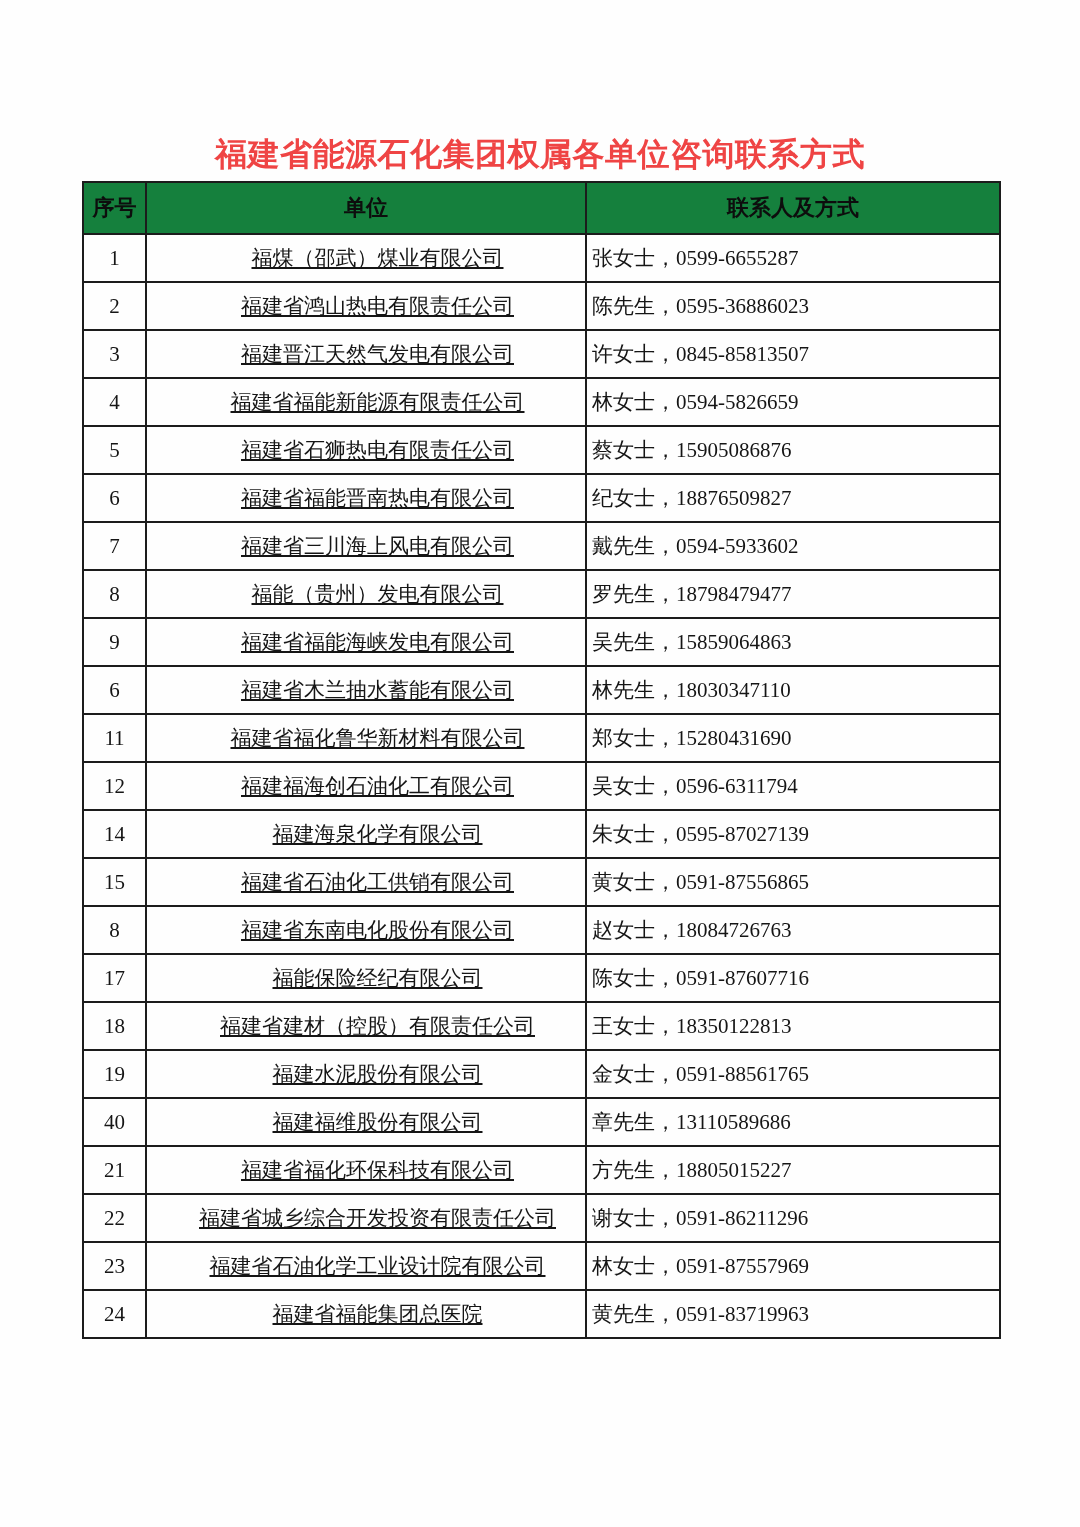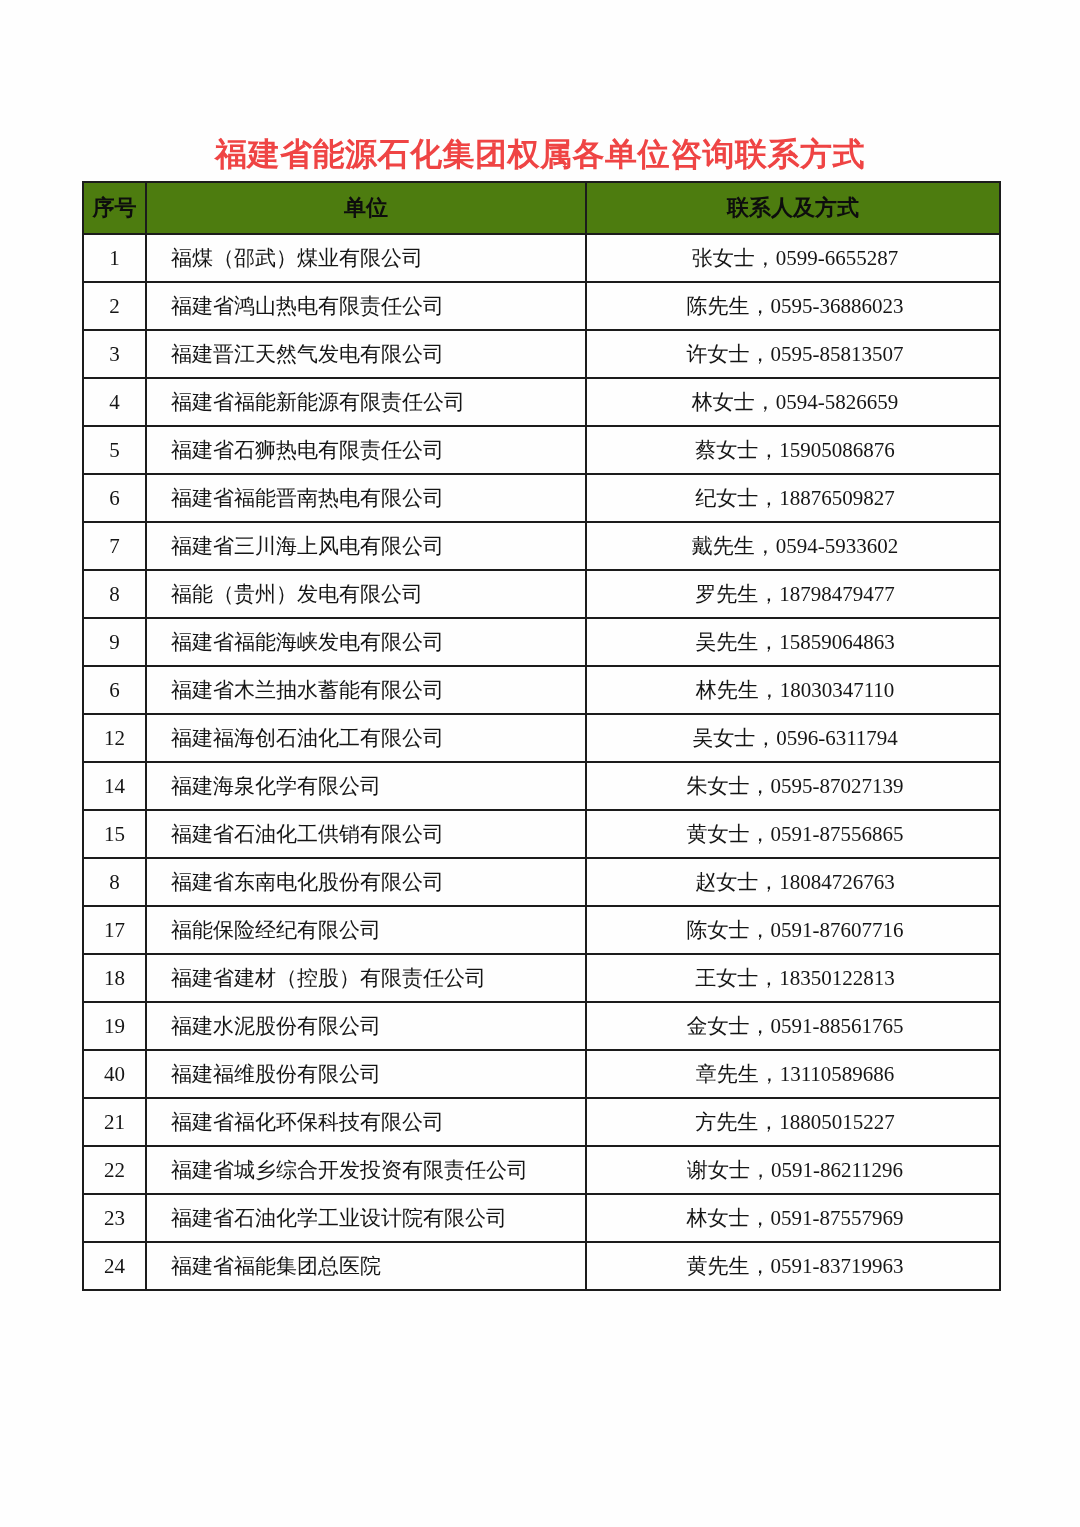--- a/index.html
+++ b/index.html
@@ -47,38 +47,39 @@
     border: 2px solid #1c1c1c;
     overflow: hidden;
     white-space: nowrap;
   }
   .contact-table th {
     height: 48px;
     font-size: 22px;
     font-weight: 700;
     text-align: center;
     color: #0d0d0d;
-    background: #4d7c0f;
+    background: #15803d;
   }
   .contact-table td {
     height: 44px;
     font-size: 21px;
     font-weight: 400;
     background: #fefefe;
     color: #151515;
   }
   .contact-table td.no {
     text-align: center;
   }
   .contact-table td.unit {
+    text-align: center;
+    padding-left: 24px;
+    text-decoration: underline;
+  }
+  .contact-table td.contact {
     text-align: left;
-    padding-left: 24px;
-  }
-  .contact-table td.contact {
-    text-align: center;
     padding-left: 5px;
   }
 </style>
 </head>
 <body>
 
 <div class="page">
 
   <div class="doc-title">福建省能源石化集团权属各单位咨询联系方式</div>
 
@@ -103,21 +104,21 @@
           <td class="contact">张女士，0599-6655287</td>
         </tr>
         <tr>
           <td class="no">2</td>
           <td class="unit">福建省鸿山热电有限责任公司</td>
           <td class="contact">陈先生，0595-36886023</td>
         </tr>
         <tr>
           <td class="no">3</td>
           <td class="unit">福建晋江天然气发电有限公司</td>
-          <td class="contact">许女士，0595-85813507</td>
+          <td class="contact">许女士，0845-85813507</td>
         </tr>
         <tr>
           <td class="no">4</td>
           <td class="unit">福建省福能新能源有限责任公司</td>
           <td class="contact">林女士，0594-5826659</td>
         </tr>
         <tr>
           <td class="no">5</td>
           <td class="unit">福建省石狮热电有限责任公司</td>
           <td class="contact">蔡女士，15905086876</td>
@@ -141,20 +142,25 @@
           <td class="no">9</td>
           <td class="unit">福建省福能海峡发电有限公司</td>
           <td class="contact">吴先生，15859064863</td>
         </tr>
         <tr>
           <td class="no">6</td>
           <td class="unit">福建省木兰抽水蓄能有限公司</td>
           <td class="contact">林先生，18030347110</td>
         </tr>
         <tr>
+          <td class="no">11</td>
+          <td class="unit">福建省福化鲁华新材料有限公司</td>
+          <td class="contact">郑女士，15280431690</td>
+        </tr>
+        <tr>
           <td class="no">12</td>
           <td class="unit">福建福海创石油化工有限公司</td>
           <td class="contact">吴女士，0596-6311794</td>
         </tr>
         <tr>
           <td class="no">14</td>
           <td class="unit">福建海泉化学有限公司</td>
           <td class="contact">朱女士，0595-87027139</td>
         </tr>
         <tr>

